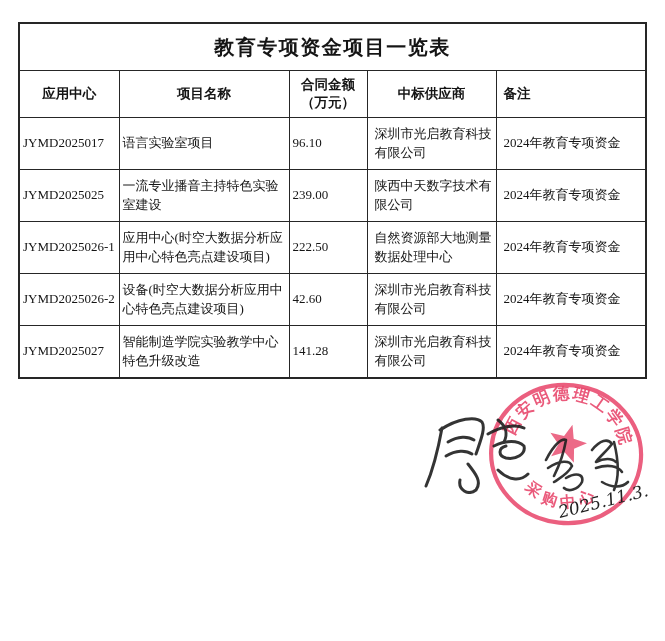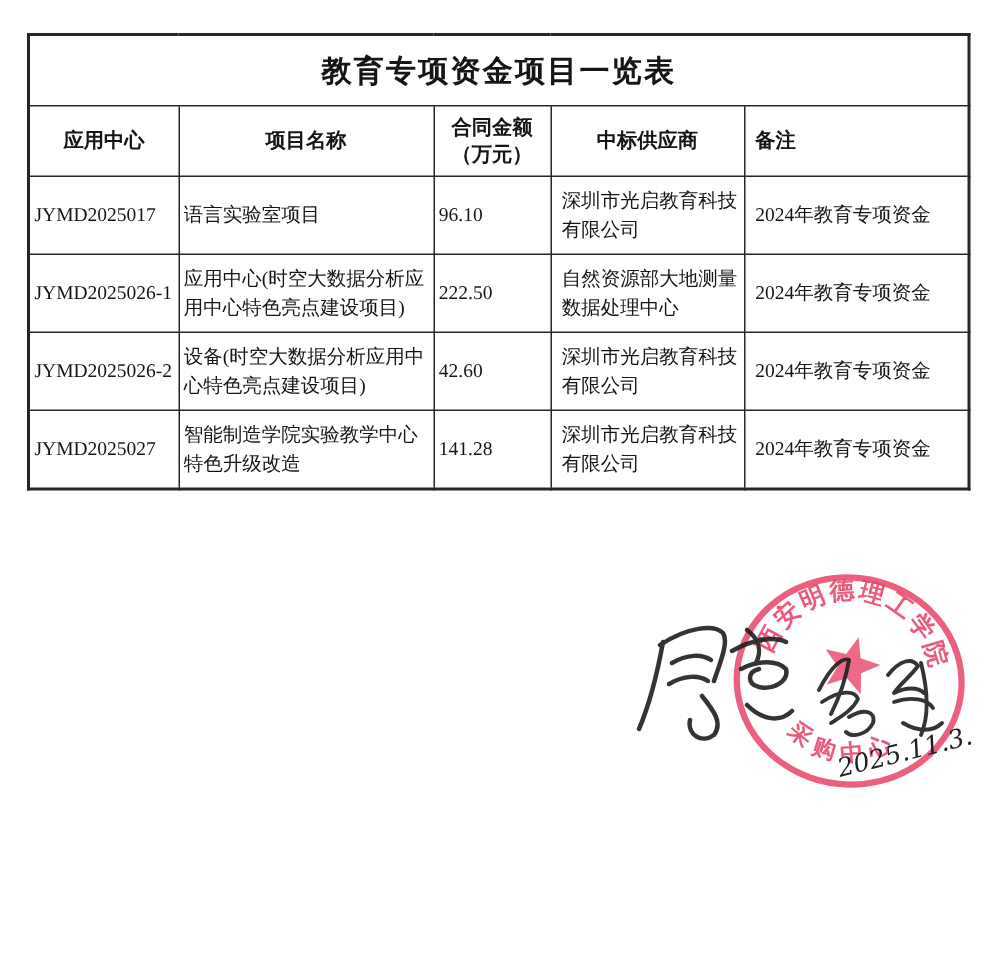--- a/index.html
+++ b/index.html
@@ -69,20 +69,27 @@
     </thead>
     <tbody class="rows">
         <tr>
           <td class="c">JYMD2025017</td>
           <td class="c">语言实验室项目</td>
           <td class="c">96.10</td>
           <td class="l">深圳市光启教育科技有限公司</td>
           <td class="l">2024年教育专项资金</td>
         </tr>
         <tr>
+          <td class="c">JYMD2025025</td>
+          <td class="c">一流专业播音主持特色实验室建设</td>
+          <td class="c">239.00</td>
+          <td class="l">陕西中天数字技术有限公司</td>
+          <td class="l">2024年教育专项资金</td>
+        </tr>
+        <tr>
           <td class="c">JYMD2025026-1</td>
           <td class="c">应用中心(时空大数据分析应用中心特色亮点建设项目)</td>
           <td class="c">222.50</td>
           <td class="l">自然资源部大地测量数据处理中心</td>
           <td class="l">2024年教育专项资金</td>
         </tr>
         <tr>
           <td class="c">JYMD2025026-2</td>
           <td class="c">设备(时空大数据分析应用中心特色亮点建设项目)</td>
           <td class="c">42.60</td>

